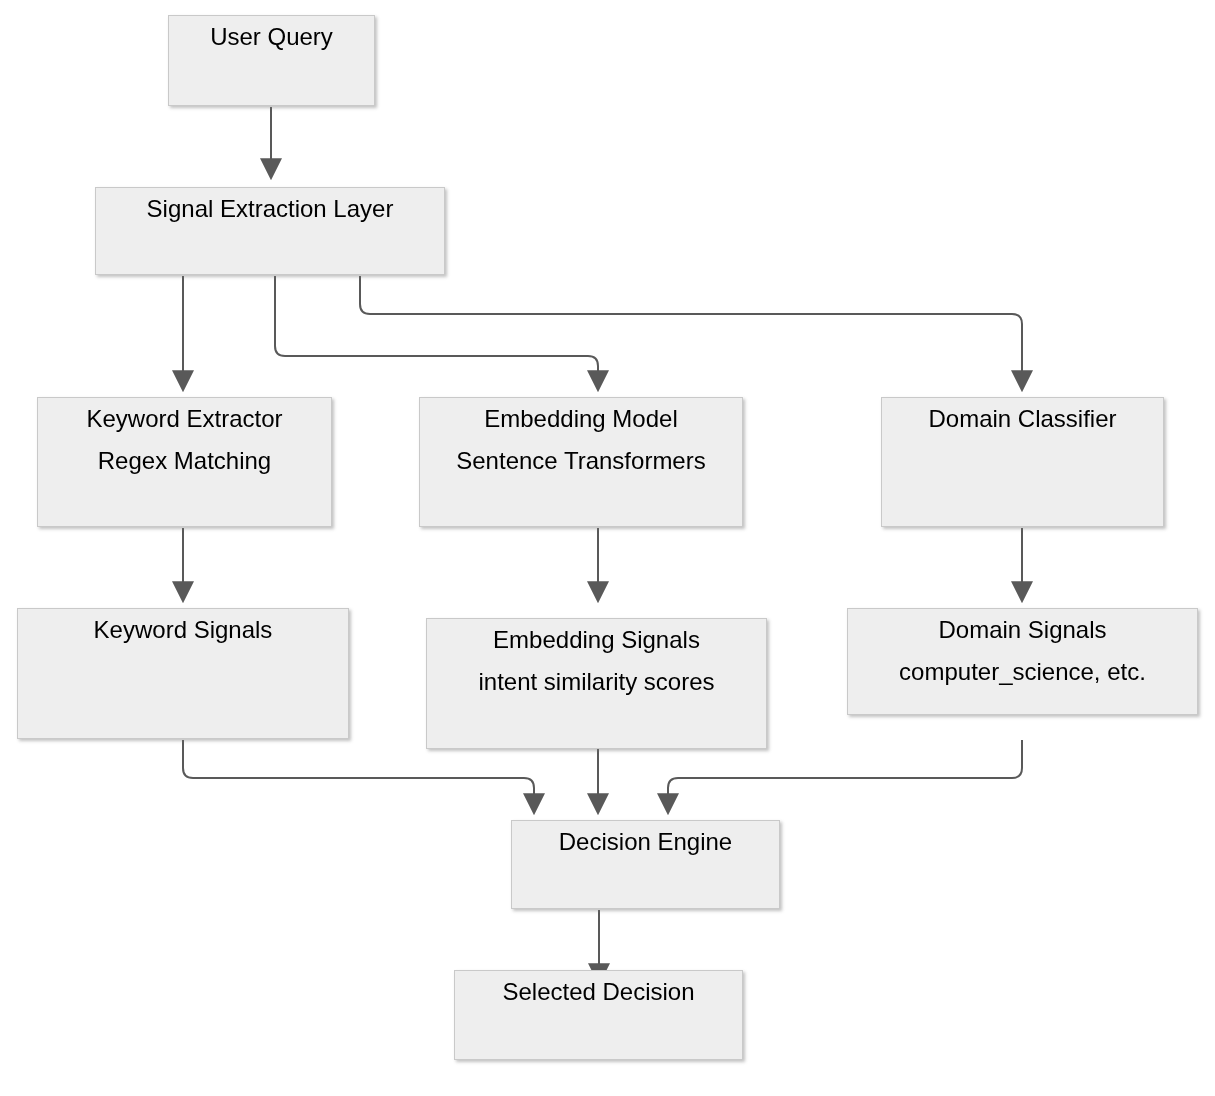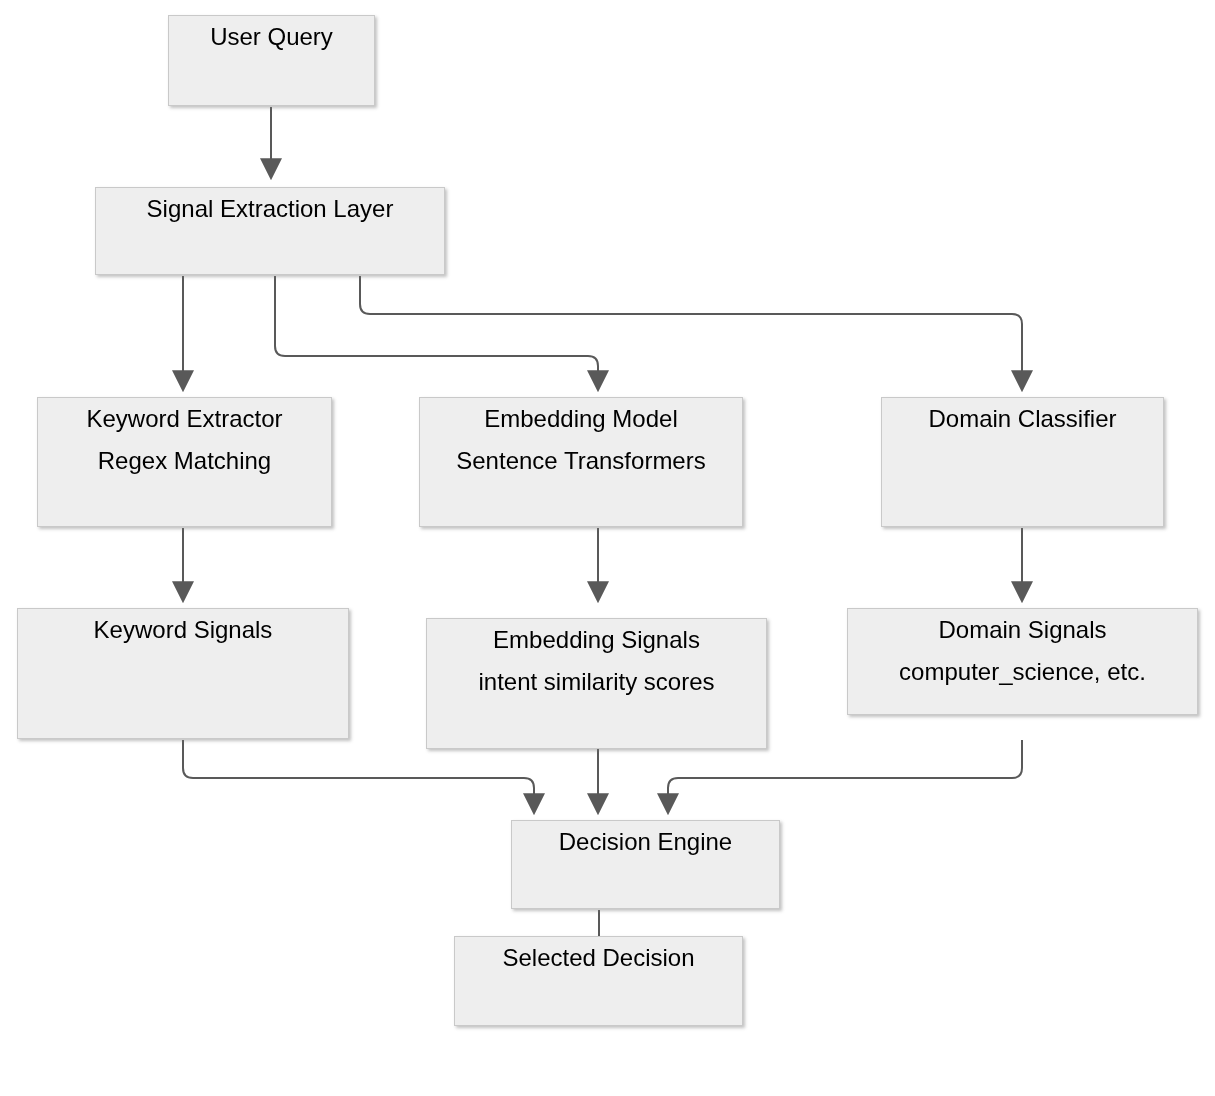--- a/index.html
+++ b/index.html
@@ -37,21 +37,21 @@
   .node .lbl{display:block;line-height:42px;white-space:nowrap;}
   .n-user-query        {left:168px; top:15px;  width:207px; height:91px;}
   .n-signal-extraction {left:95px;  top:187px; width:350px; height:88px;}
   .n-keyword-extractor {left:37px;  top:397px; width:295px; height:130px;}
   .n-embedding-model   {left:419px; top:397px; width:324px; height:130px;}
   .n-domain-classifier {left:881px; top:397px; width:283px; height:130px;}
   .n-keyword-signals   {left:17px;  top:608px; width:332px; height:131px;}
   .n-embedding-signals {left:426px; top:608px; width:341px; height:131px;margin-top:10px;}
   .n-domain-signals    {left:847px; top:608px; width:351px; height:107px;}
   .n-decision-engine   {left:467px; top:820px; width:269px; height:89px;margin-left:44px;}
-  .n-selected-decision {left:454px; top:936px; width:289px; height:90px;}
+  .n-selected-decision {left:454px; top:970px; width:289px; height:90px;}
 </style>
 </head>
 <body>
 
 <div class="canvas">
 
   <svg class="edges" viewBox="0 0 1215 1096" aria-hidden="true">
     <defs>
       <marker id="arrowhead" viewBox="0 0 10 10" refX="9" refY="5" markerWidth="11" markerHeight="11" orient="auto">
         <path d="M0 0 L10 5 L0 10 z"></path>

